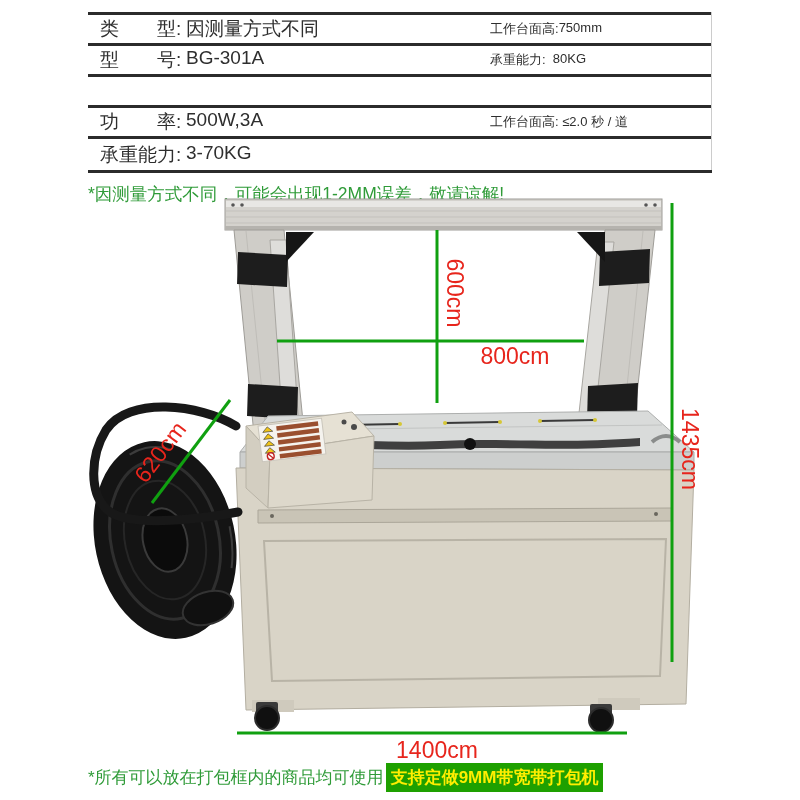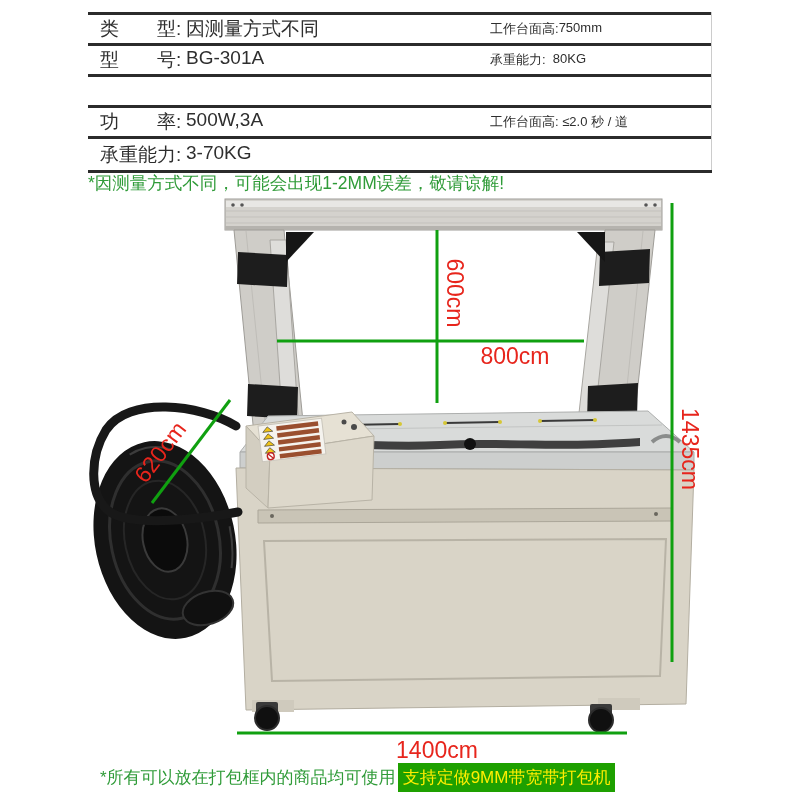--- a/index.html
+++ b/index.html
@@ -9,24 +9,24 @@
   .spec-table{position:absolute;left:88px;top:12px;width:624px;
               border-top:3px solid #2b2b2b;border-bottom:3px solid #2b2b2b;}
   .spec-row{display:flex;height:31px;align-items:center;box-sizing:border-box;}
   .spec-row:not(:last-child){border-bottom:3px solid #2b2b2b;}
   .cell-left{width:402px;display:flex;padding-left:12px;box-sizing:border-box;font-size:19px;}
   .cell-right{display:flex;font-size:13px;}
   .lab{width:86px;white-space:pre;}
   .val,.rlab,.rval{white-space:pre;}
   .table-right-edge{position:absolute;left:711px;top:12px;width:1px;height:158px;background:#cccccc;}
   
-  .note-measure{position:absolute;left:88px;top:171px;font-size:17.5px;color:#2f9b38;white-space:pre;}
-  .note-bottom{position:absolute;left:100px;top:763px;font-size:17px;display:flex;align-items:center;}
+  .note-measure{position:absolute;left:88px;top:182px;font-size:17.5px;color:#2f9b38;white-space:pre;}
+  .note-bottom{position:absolute;left:88px;top:763px;font-size:17px;display:flex;align-items:center;}
   .note-plain{color:#2f9b38;white-space:pre;}
-  .note-hl{background:#1ea000;color:#ffee00;font-weight:normal;padding:3px 5px;margin-left:2px;white-space:pre;}
+  .note-hl{background:#1ea000;color:#ffee00;font-weight:bold;padding:3px 5px;margin-left:2px;white-space:pre;}
   
   .photo-svg{position:absolute;left:0;top:0;width:800px;height:800px;}
   .dim-text{fill:#e7251c;font-size:23px;font-family:"Liberation Sans","DejaVu Sans",sans-serif;}
 </style>
 </head>
 <body>
 
 <div class="page">
 
   <div class="spec-table">

